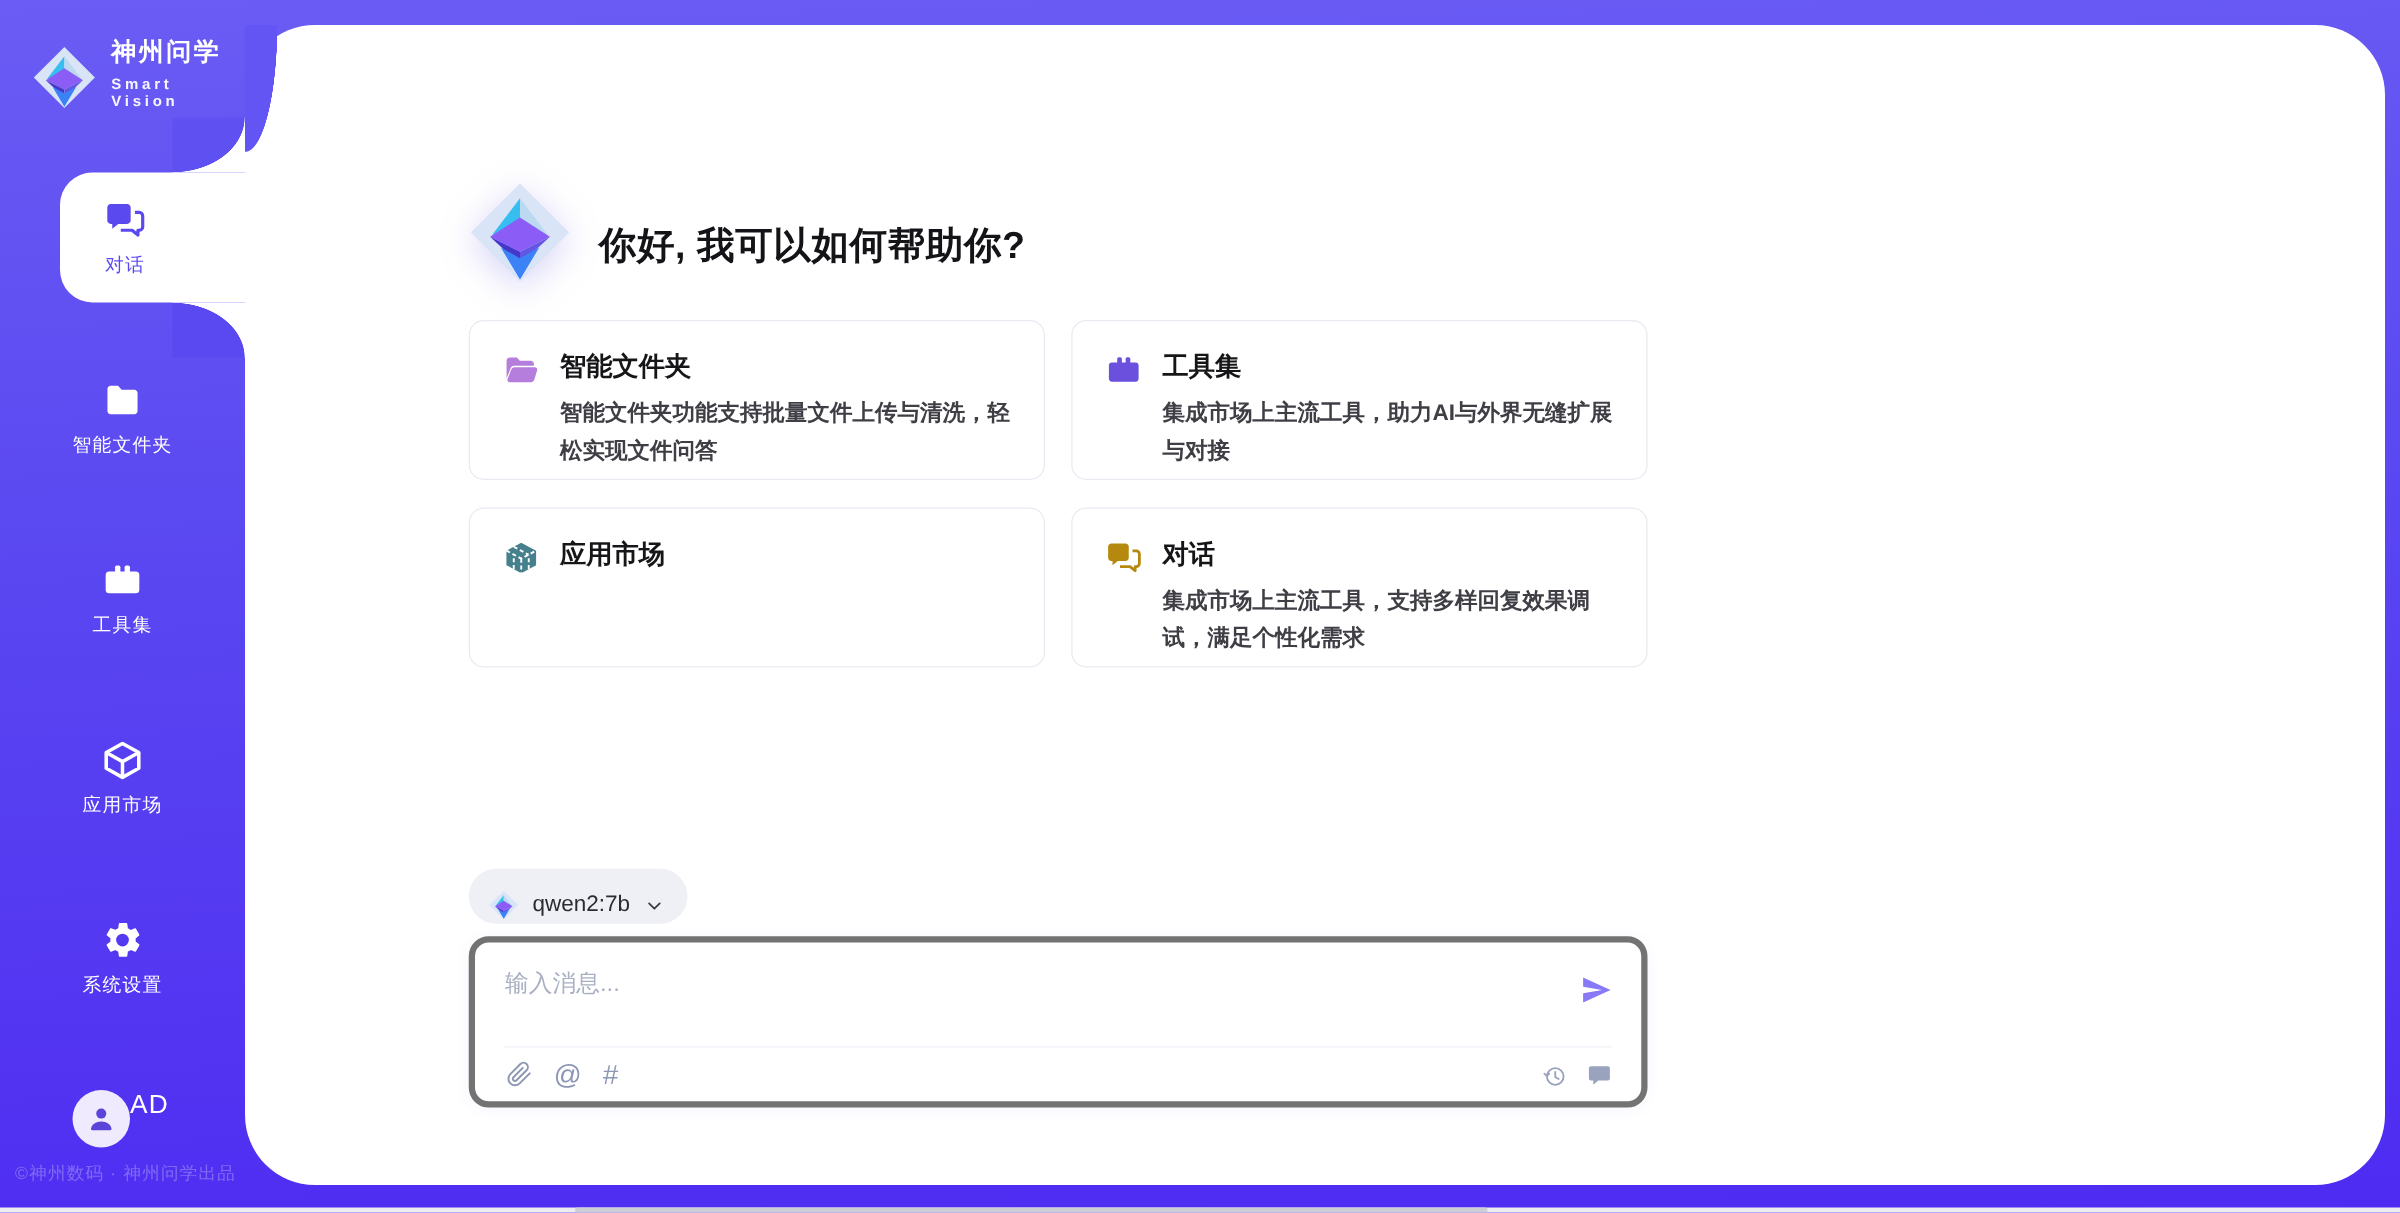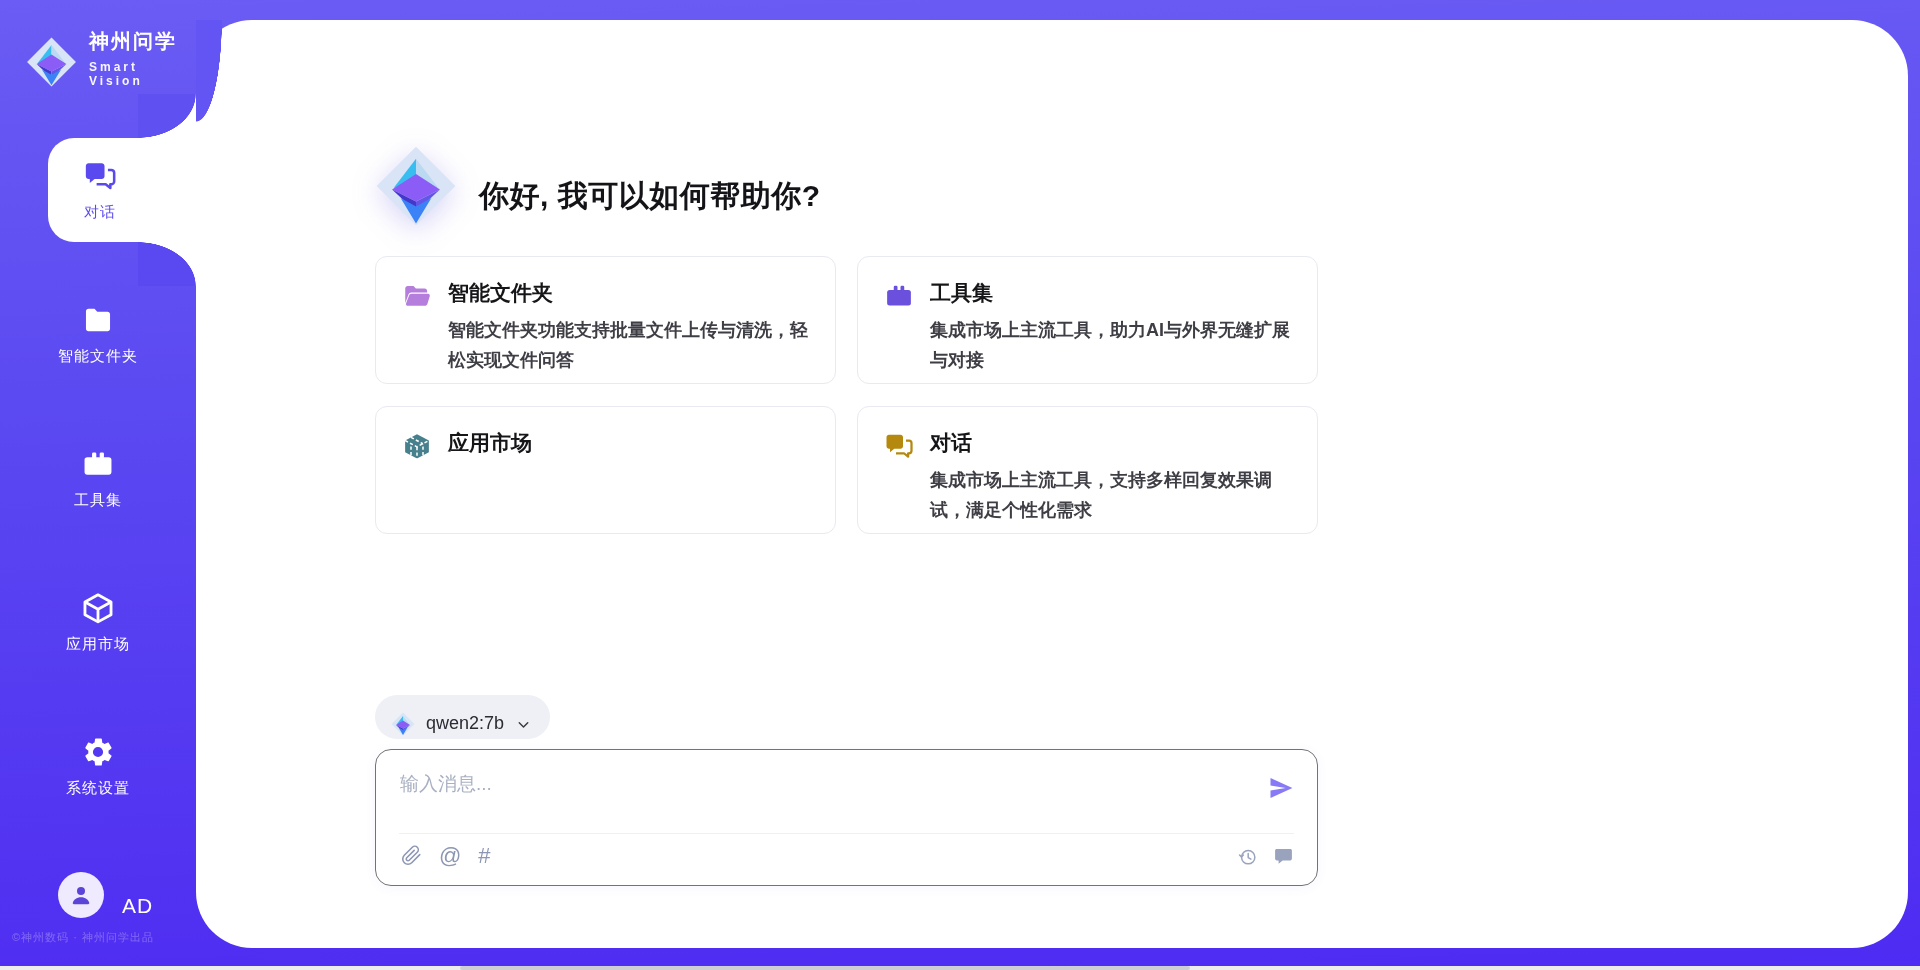--- a/index.html
+++ b/index.html
@@ -37,25 +37,25 @@
   .nav-item .nav-ic{ width:34px; height:34px; }
   .nav-item .nav-label{ font-size:15px; letter-spacing:1px; }
   .nav-item.active{
     background:#fff; color:#5b49f0; margin-left:48px; padding-right:44px;
     border-radius:26px 0 0 26px; position:relative;
   }
   .curve{ position:absolute; right:0; width:58px; height:44px; pointer-events:none; }
   .curve-top{ top:-44px; background:radial-gradient(58px 44px at 0 0,#5f50f2 99%,#fff 100%); }
   .curve-bottom{ bottom:-44px; background:radial-gradient(58px 44px at 0 100%,#5a48f1 99%,#fff 100%); }
 
-  .user-row{ position:absolute; left:58px; top:872px; display:flex; align-items:flex-end; gap:18px; cursor:pointer; }
+  .user-row{ position:absolute; left:58px; top:872px; display:flex; align-items:flex-start; cursor:pointer; }
   .avatar{ width:46px; height:46px; border-radius:50%; background:#efeafd; display:flex; align-items:center; justify-content:center; color:#5b45d8; }
   .avatar svg{ width:26px; height:26px; }
   .user-label{ font-size:21px; color:#fff; letter-spacing:1px; }
-  .copyright{ position:absolute; left:12px; top:930px; font-size:11px; color:rgba(255,255,255,.28); letter-spacing:1px; white-space:nowrap; }
+  .copyright{ position:absolute; left:12px; top:930px; font-size:14px; color:rgba(255,255,255,.28); letter-spacing:1px; white-space:nowrap; }
 
   
   .greeting{ position:absolute; left:375px; top:145px; display:flex; align-items:center; gap:22px; }
   .greeting-logo{ width:82px; height:82px; filter:drop-shadow(0 6px 14px rgba(90,80,220,.25)); }
   .greeting-title{ font-size:30px; font-weight:700; color:#141418; letter-spacing:.5px;margin-top:20px; }
 
   .cards{ position:absolute; left:375px; top:256px; display:grid; grid-template-columns:461px 461px; gap:22px 21px; }
   .card{
     height:128px; background:#fff; border:1px solid #e9e9f1; border-radius:12px;
     padding:22px 26px; display:grid; grid-template-columns:46px 1fr; cursor:pointer;
@@ -68,21 +68,21 @@
     position:absolute; left:375px; top:695px; height:44px; border-radius:22px;
     background:#eef0f6; display:inline-flex; align-items:center; gap:11px;
     padding:13px 18px 0 16px; cursor:pointer;
   }
   .pill-logo{ width:24px; height:24px; }
   .pill-label{ font-size:18px; color:#2b2b33; }
   .pill-chevron{ width:17px; height:17px; color:#3a3a42; margin-top:2px; }
 
   .composer{
     position:absolute; left:375px; top:749px; width:943px; height:137px;
-    background:#fff; border:1px solid #737373; border-radius:16px;
+    background:#fff; border:5px solid #737373; border-radius:16px;
     box-shadow:0 2px 12px rgba(91,73,240,.05);
   }
   .composer-input{
     position:absolute; left:24px; top:14px; width:780px; height:40px;
     border:none; outline:none; font-size:19px; color:#45454d; background:transparent;
     font-family:"Liberation Sans","DejaVu Sans",sans-serif;
   }
   .composer-input::placeholder{ color:#a9b0c2; }
   .send-btn{ position:absolute; right:22px; top:24px; width:28px; height:28px; color:#887af6; cursor:pointer; }
   .composer-divider{ position:absolute; left:23px; right:23px; top:83px; border-top:1px solid #eef0f5; }

